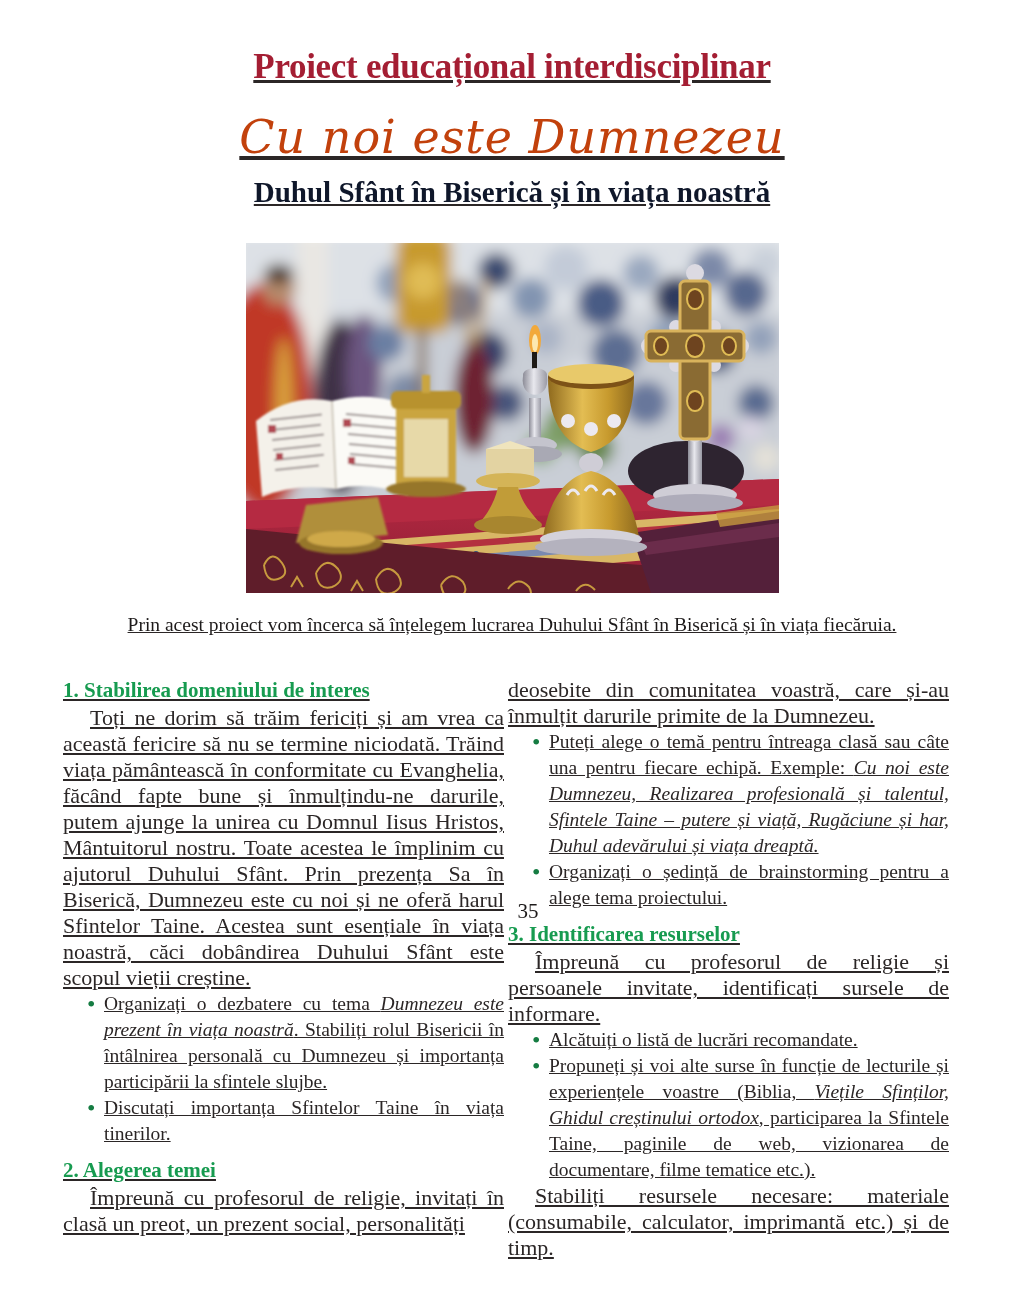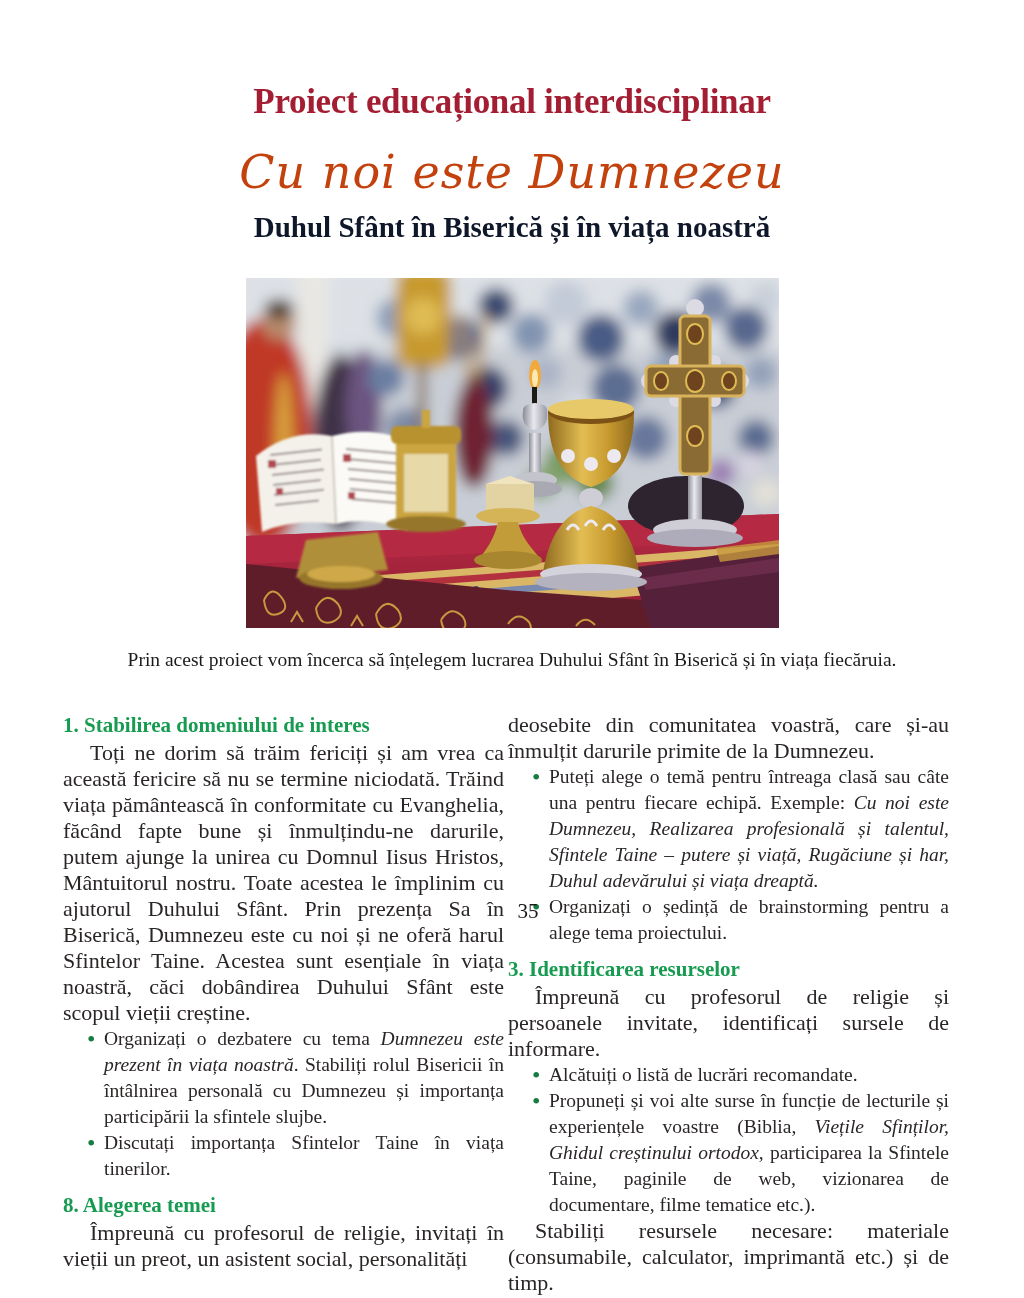--- a/index.html
+++ b/index.html
@@ -1,18 +1,18 @@
 <!DOCTYPE html>
 <html lang="ro"><head>
 <meta charset="utf-8">
 <style>
   html,body{margin:0;padding:0;background:#ffffff;}
   body{width:1024px;height:1298px;overflow:hidden;
        font-family:"Liberation Serif", serif;color:#2b2626;}
-  .page{position:relative;width:1024px;height:960px;padding-top:82px;box-sizing:border-box;}
+  .page{position:relative;width:1024px;height:960px;padding-top:47px;box-sizing:border-box;text-decoration:underline;}
 
   .title{margin:0;text-align:center;font-size:35px;line-height:40px;font-weight:bold;
          color:#a41e33;letter-spacing:-0.3px;}
   .script-title{margin-top:24px;text-align:center;font-size:46px;line-height:52px;
          font-style:italic;font-family:"DejaVu Serif", serif;color:#c2410c;letter-spacing:1px;}
   .subtitle{margin:12px 0 0;text-align:center;font-size:29px;line-height:34px;font-weight:bold;
          color:#0f172a;}
 
   figure.photo{margin:34px auto 0;width:533px;height:350px;overflow:hidden;position:relative;}
   figure.photo svg{display:block;}
@@ -265,22 +265,22 @@
   <p class="caption">Prin acest proiect vom încerca să înțelegem lucrarea Duhului Sfânt în Biserică și în viața fiecăruia.</p>
 
   <div class="columns">
     <div class="col">
       <h3 class="first">1. Stabilirea domeniului de interes</h3>
       <p class="indent">Toți ne dorim să trăim fericiți și am vrea ca această fericire să nu se termine niciodată. Trăind viața pământească în conformitate cu Evanghelia, făcând fapte bune și înmulțindu-ne darurile, putem ajunge la unirea cu Domnul Iisus Hristos, Mântuitorul nostru. Toate acestea le împlinim cu ajutorul Duhului Sfânt. Prin prezența Sa în Biserică, Dumnezeu este cu noi și ne oferă harul Sfintelor Taine. Acestea sunt esențiale în viața noastră, căci dobândirea Duhului Sfânt este scopul vieții creștine.</p>
       <ul>
         <li><span>Organizați o dezbatere cu tema </span><i>Dumnezeu este prezent în viața noastră</i><span>. Stabiliți rolul Bisericii în întâlnirea personală cu Dumnezeu și importanța participării la sfintele slujbe.</span></li>
         <li>Discutați importanța Sfintelor Taine în viața tinerilor.</li>
       </ul>
-      <h3>8. Alegerea temei</h3>
-      <p class="indent">Împreună cu profesorul de religie, invitați în vieții un preot, un asistent social, personalități</p>
+      <h3>2. Alegerea temei</h3>
+      <p class="indent">Împreună cu profesorul de religie, invitați în clasă un preot, un prezent social, personalități</p>
     </div>
 
     <div class="col">
       <p>deosebite din comunitatea voastră, care și-au înmulțit darurile primite de la Dumnezeu.</p>
       <ul>
         <li><span>Puteți alege o temă pentru întreaga clasă sau câte una pentru fiecare echipă. Exemple: </span><i>Cu noi este Dumnezeu, Realizarea profesională și talentul, Sfintele Taine – putere și viață, Rugăciune și har, Duhul adevărului și viața dreaptă.</i></li>
         <li>Organizați o ședință de brainstorming pentru a alege tema proiectului.</li>
       </ul>
       <h3>3. Identificarea resurselor</h3>
       <p class="indent">Împreună cu profesorul de religie și persoanele invitate, identificați sursele de informare.</p>

